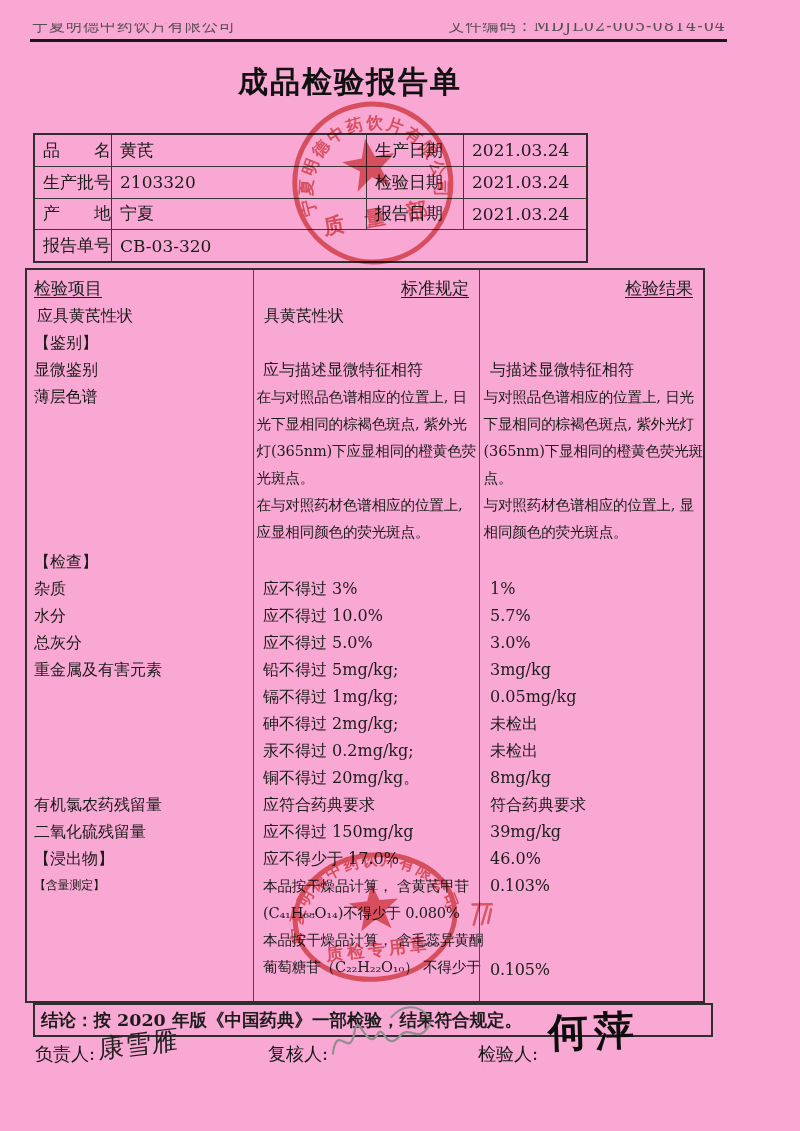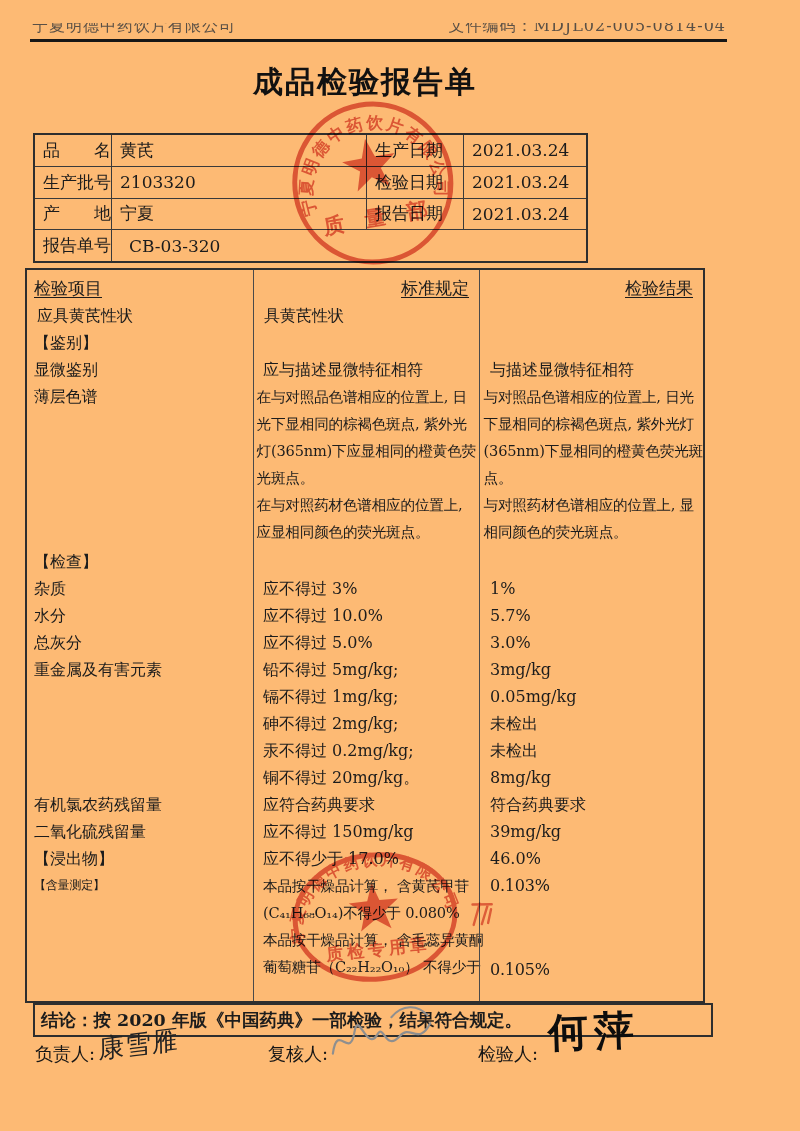--- a/index.html
+++ b/index.html
@@ -1,34 +1,34 @@
 <!DOCTYPE html>
 <html><head>
 <meta charset="utf-8">
 <style>
   html,body{margin:0;padding:0;background:#ffffff;}
   body{width:800px;height:1131px;position:relative;overflow:hidden;
        font-family:"DejaVu Serif","Liberation Serif",serif;color:#1c1c1c;}
-  .page{position:absolute;inset:0;background:#fdba74;}
+  .page{position:absolute;inset:0;background:#f9a8d4;}
 
   
   .top-note{position:absolute;top:23px;left:32px;width:694px;height:15px;overflow:hidden;}
   .top-note-inner{display:flex;justify-content:space-between;font-size:16px;line-height:20px;
                   color:#3d3d3d;margin-top:-7px;letter-spacing:1px;opacity:.85;white-space:nowrap;}
   .top-rule{position:absolute;top:39px;left:30px;width:697px;height:3px;background:#171717;}
 
-  .title{position:absolute;top:62px;left:35px;width:660px;text-align:center;
+  .title{position:absolute;top:62px;left:20px;width:660px;text-align:center;
          font-size:30px;font-weight:700;letter-spacing:2px;color:#111;}
 
   
   .info-table{position:absolute;top:133px;left:33px;width:555px;height:130px;
               border:2px solid #2e2e2e;box-sizing:border-box;display:flex;flex-direction:column;
               font-size:17px;}
   .irow{flex:1;display:flex;border-bottom:1px solid #3a3a3a;}
-  .irow:last-child{border-bottom:none;gap:9px;}
+  .irow:last-child{border-bottom:none;}
   .ic{display:flex;align-items:center;padding-left:8px;box-sizing:border-box;white-space:nowrap;}
   .ic-label{width:77px;border-right:1px solid #3a3a3a;}
   .ic-value{width:255px;border-right:1px solid #3a3a3a;}
   .ic-label2{width:97px;border-right:1px solid #3a3a3a;text-align:center;}
   .ic-value2{flex:1;}
   .ic-wide{flex:1;border-right:none;}
 
   
   .main-table{position:absolute;top:268px;left:25px;width:680px;height:735px;
               border:2px solid #2e2e2e;box-sizing:border-box;padding-top:5px;}

